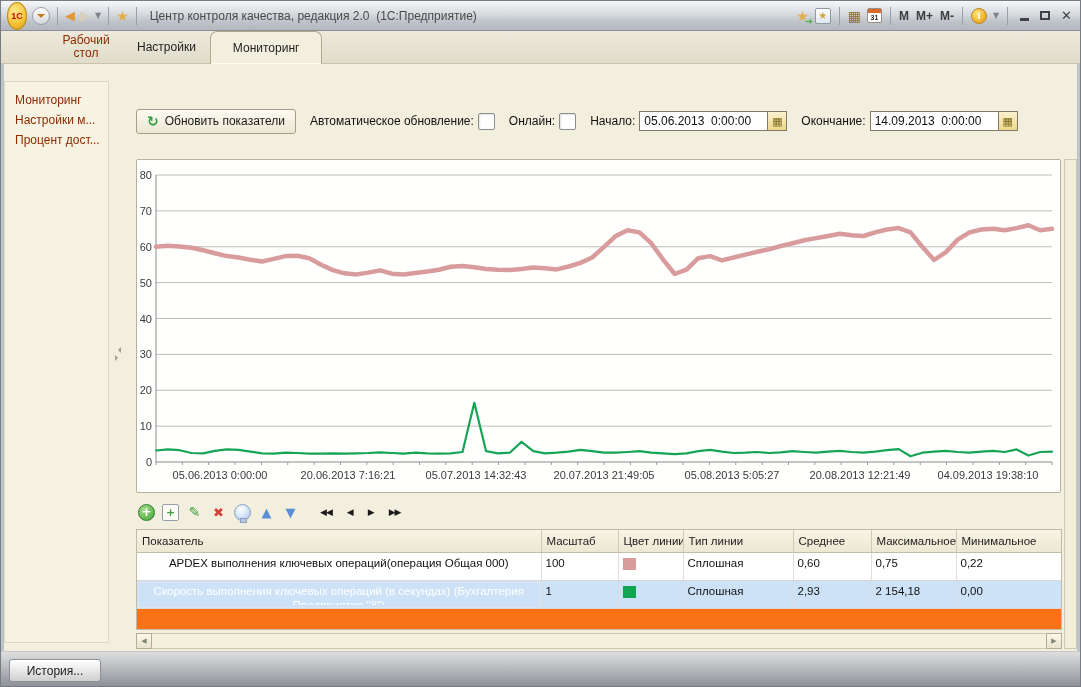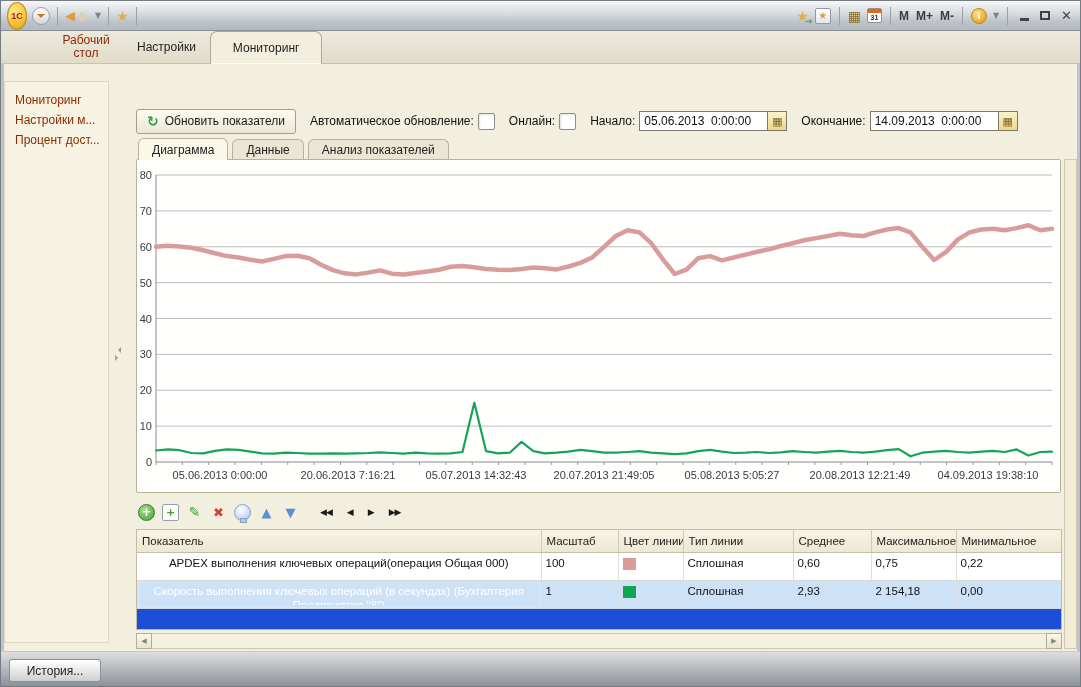--- a/index.html
+++ b/index.html
@@ -111,21 +111,21 @@
   .ic-del{color:#d04438;font-size:13px;font-weight:bold;}
   .ic-bulb{background:radial-gradient(circle at 40% 30%,#ffffff,#cfe0f6 55%,#9fb8dc);
     border:1px solid #8aa0c4;border-radius:50%;box-sizing:border-box;position:relative;}
   .ic-bulb::after{content:"";position:absolute;left:5px;bottom:-3px;width:5px;height:3px;
     background:#b9c6d9;border:1px solid #8aa0c4;}
   .ic-up,.ic-down{color:#5b8fd4;font-size:13px;}
   .ic-nav{color:#1a1a1a;font-size:9px;letter-spacing:-1px;width:auto;padding:0 4px;}
 
   
   .table-wrap{position:absolute;left:135px;top:465px;width:926px;height:101px;
-    background:#1d4ed8;border:1px solid #c0bba6;box-sizing:border-box;overflow:hidden;}
+    background:#f97316;border:1px solid #c0bba6;box-sizing:border-box;overflow:hidden;}
   table.grid{border-collapse:collapse;table-layout:fixed;width:924px;font-size:11.5px;}
   .grid th{background:linear-gradient(#f8f4e4,#ece7d2);border-right:1px solid #d0cbb6;
     border-bottom:1px solid #c3bea8;font-weight:normal;text-align:left;padding:3px 5px;
     height:16px;color:#222;overflow:hidden;white-space:nowrap;}
   .grid td{height:23px;padding:0 4px;border-right:1px solid #dedede;border-bottom:1px solid #d8d8d8;
     background:#fff;vertical-align:top;color:#111;overflow:hidden;margin-top:45px;}
   .grid td .clip{height:21px;overflow:hidden;line-height:14px;padding-top:3px;text-align:center;}
   .grid td.plain{padding-top:4px;}
   .grid tr.sel td{background:#cde2f7;}
   .grid td.cur{background:#2e63b0;color:#fff;outline:1px dotted #e8e8e8;outline-offset:-2px;}
@@ -160,20 +160,21 @@
       <span class="circle-btn">
           <u class="car"></u>
         </span>
       <span class="tb-sep"></span>
       <span class="nav-back gly">◀</span>
       <span class="nav-fwd gly">▶</span>
       <span class="nav-car gly">▼</span>
       <span class="tb-sep"></span>
       <span class="star gly">★</span>
       <span class="tb-sep"></span>
+      <span class="tb-title">Центр контроля качества, редакция 2.0  (1С:Предприятие)</span>
     </div>
     <div class="tb-right">
       <span class="staradd gly"><span>★</span><em>➔</em></span>
       <span class="starpage gly">★</span>
       <span class="tb-sep"></span>
       <span class="calcic gly">▦</span>
       <span class="calic">
           <b>31</b>
         </span>
       <span class="tb-sep"></span>
@@ -228,25 +229,20 @@
         <input value="05.06.2013  0:00:00" style="">
         <span class="pick gly">▦</span>
       </span>
       <span class="lbl">Окончание:</span>
       <span class="dt">
         <input value="14.09.2013  0:00:00" style="">
         <span class="pick gly">▦</span>
       </span>
     </div>
 
-    <div class="vtabs" id="view-tabs">
-        <div class="vtab active">Диаграмма</div>
-        <div class="vtab">Данные</div>
-        <div class="vtab">Анализ показателей</div>
-      </div>
 
     <div class="chart-panel">
       <svg id="chart-svg" width="923" height="332">
           <line x1="19" y1="302" x2="915" y2="302" stroke="#8a8a8a" stroke-width="1"></line>
           <text x="15" y="306" text-anchor="end" font-size="11" fill="#3a3a3a" font-family="Liberation Sans, sans-serif">0</text>
           <line x1="19" y1="266.125" x2="915" y2="266.125" stroke="#bcbcbc" stroke-width="1"></line>
           <text x="15" y="270.125" text-anchor="end" font-size="11" fill="#3a3a3a" font-family="Liberation Sans, sans-serif">10</text>
           <line x1="19" y1="230.25" x2="915" y2="230.25" stroke="#bcbcbc" stroke-width="1"></line>
           <text x="15" y="234.25" text-anchor="end" font-size="11" fill="#3a3a3a" font-family="Liberation Sans, sans-serif">20</text>
           <line x1="19" y1="194.375" x2="915" y2="194.375" stroke="#bcbcbc" stroke-width="1"></line>

